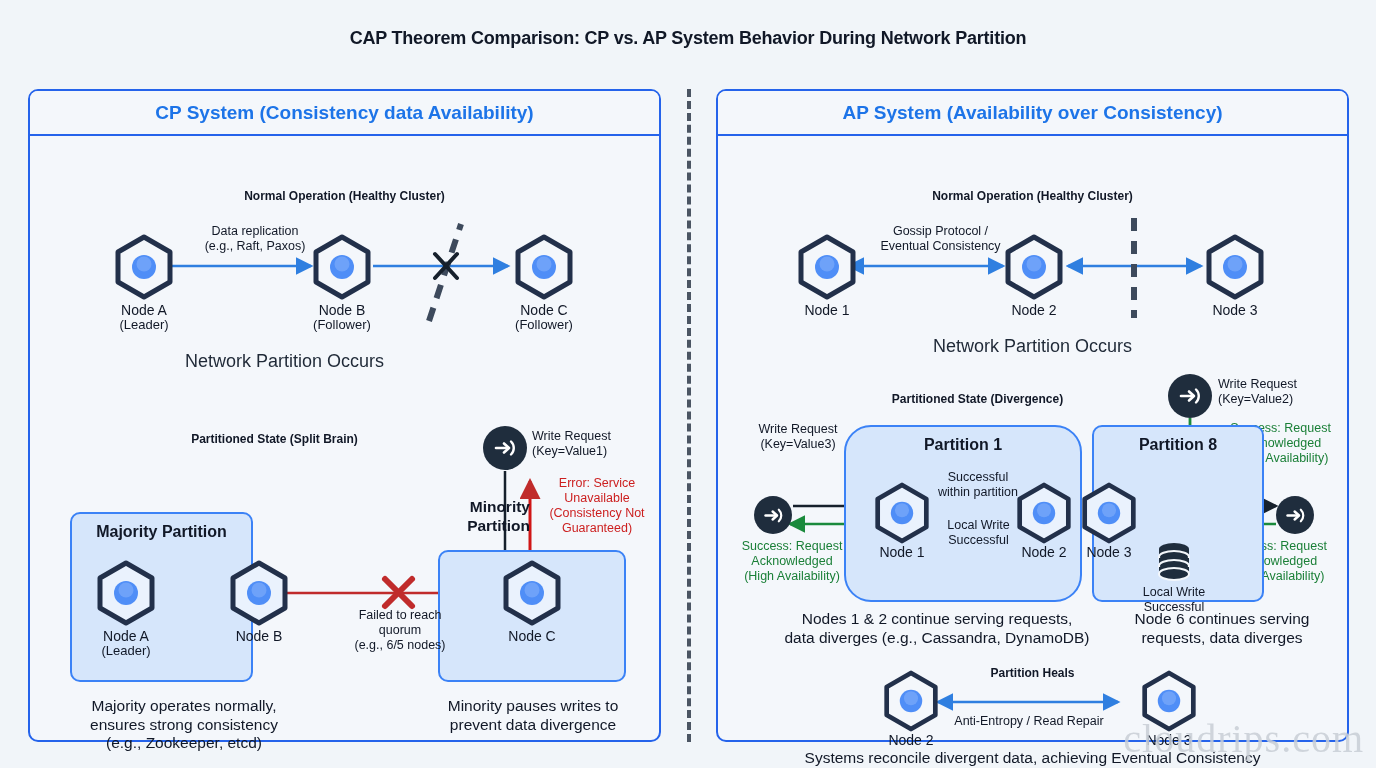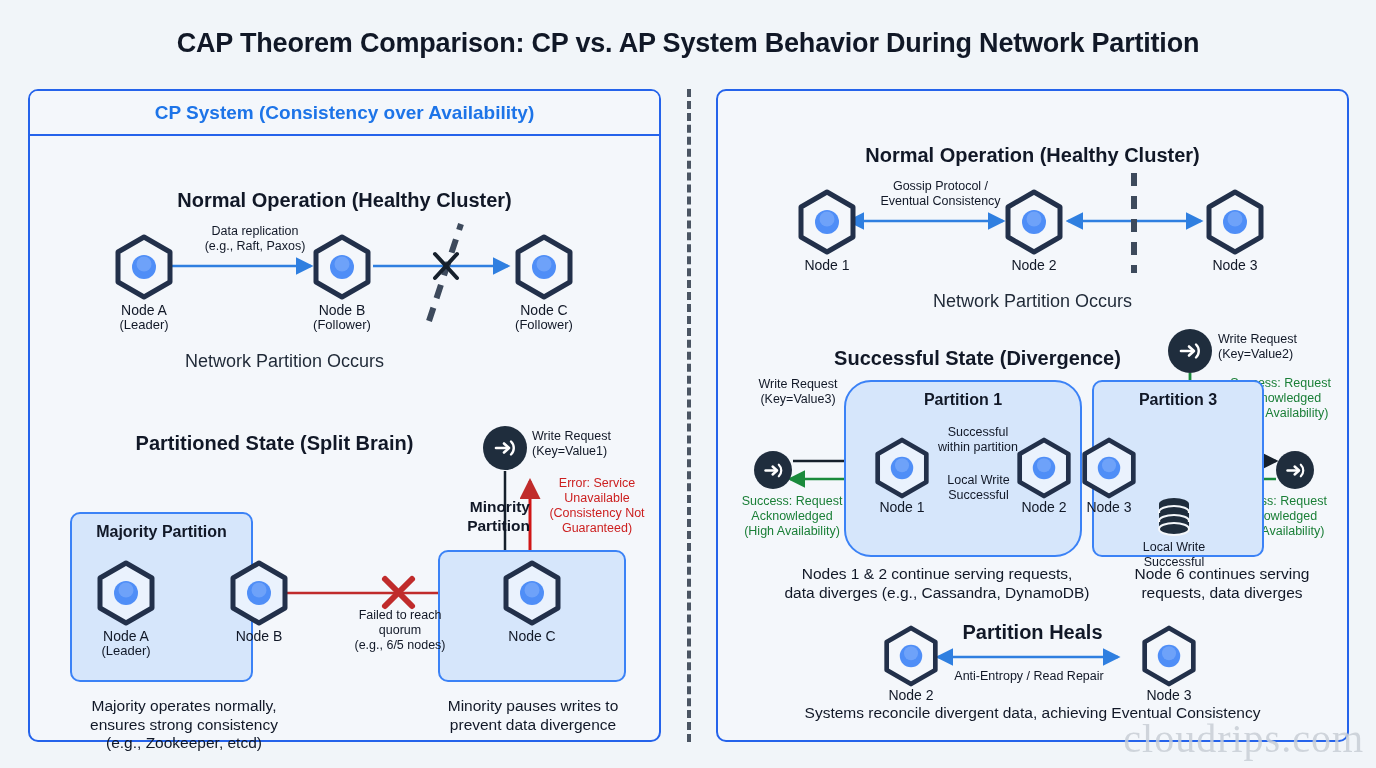--- a/index.html
+++ b/index.html
@@ -7,21 +7,21 @@
     width: 1376px; height: 768px;
     background: #f1f5f9;
     font-family: "Liberation Sans", sans-serif;
     overflow: hidden;
   }
   #root { position: relative; width: 1376px; height: 768px; }
 
   .page-title {
     position: absolute; top: 28px; left: 0; width: 1376px;
     text-align: center;
-    font-size: 27px; font-weight: bold; color: #111827;
+    font-size: 18px; font-weight: bold; color: #111827;
     letter-spacing: -0.2px;
   }
 
   .panel {
     position: absolute;
     border: 2px solid #2563eb;
     border-radius: 10px;
     background: #f4f7fb;
   }
   #cp-panel { left: 28px; top: 89px; width: 633px; height: 653px; }
@@ -31,21 +31,21 @@
     height: 45px; border-bottom: 2px solid #2563eb;
     display: flex; align-items: center; justify-content: center;
     background: #f4f7fb; border-radius: 8px 8px 0 0;
   }
   .panel-header-text { font-size: 19px; font-weight: bold; color: #1d74e8; }
 
   .panel-body { position: relative; width: 100%; height: 606px; }
 
   .section-title {
     position: absolute; text-align: center;
-    font-size: 20px; font-weight: bold; color: #111827;
+    font-size: 12px; font-weight: bold; color: #111827;
   }
   .plain-title {
     position: absolute; text-align: center;
     font-size: 18px; color: #1f2937; font-weight: normal;
   }
 
   .divider {
     position: absolute; left: 687px; top: 89px;
     width: 0; height: 653px;
     border-left: 4px dashed #4b5563;
@@ -107,21 +107,21 @@
 <body>
 
 <div id="root">
 
   <div class="page-title">CAP Theorem Comparison: CP vs. AP System Behavior During Network Partition</div>
 
   <div class="divider"></div>
 
   <div class="panel" id="cp-panel">
     <div class="panel-header">
-      <span class="panel-header-text">CP System (Consistency over Availability)</span>
+      <span class="panel-header-text">CP System (Consistency data Availability)</span>
     </div>
     <div class="panel-body">
 
       <svg class="layer" viewBox="0 0 629 606">
         <defs>
           <marker id="arrB" markerWidth="7" markerHeight="7" refX="6" refY="3.5" orient="auto">
             <path d="M0,0 L7,3.5 L0,7 z" fill="#2f7fe0"></path>
           </marker>
           <marker id="arrBs" markerWidth="7" markerHeight="7" refX="6" refY="3.5" orient="auto">
             <path d="M0,0 L7,3.5 L0,7 z" fill="#2f7fe0"></path>
@@ -285,20 +285,23 @@
       <div class="tx tx-lg" style="left:22px;top:561px;width:264px;">Majority operates normally,
 ensures strong consistency
 (e.g., Zookeeper, etcd)</div>
       <div class="tx tx-lg" style="left:390px;top:561px;width:226px;">Minority pauses writes to
 prevent data divergence</div>
 
     </div>
   </div>
 
   <div class="panel" id="ap-panel">
+    <div class="panel-header">
+      <span class="panel-header-text">AP System (Availability over Consistency)</span>
+    </div>
     <div class="panel-body">
 
       <svg class="layer" viewBox="0 0 629 606">
         <defs>
           <marker id="a2B" markerWidth="7" markerHeight="7" refX="6" refY="3.5" orient="auto">
             <path d="M0,0 L7,3.5 L0,7 z" fill="#2f7fe0"></path>
           </marker>
           <marker id="a2Bs" markerWidth="7" markerHeight="7" refX="1" refY="3.5" orient="auto">
             <path d="M7,0 L0,3.5 L7,7 z" fill="#2f7fe0"></path>
           </marker>
@@ -372,21 +375,21 @@
             <circle cx="31" cy="30" r="7.5" fill="#6ea2f9"></circle>
           </svg>
         </div>
         <div class="node-label" style="top:68px;">
           <span>Node 3</span>
         </div>
       </div>
 
       <div class="plain-title" style="left:0;right:0;top:200px;">Network Partition Occurs</div>
 
-      <div class="section-title" style="left:60px;right:170px;top:256px;">Successful State (Divergence)</div>
+      <div class="section-title" style="left:60px;right:170px;top:256px;">Partitioned State (Divergence)</div>
 
       <div class="wreq" style="left:450px;top:238px;">
         <svg width="26" height="26" viewBox="0 0 26 26">
           <path d="M4 13 H16" stroke="#fff" stroke-width="2.6" stroke-linecap="round"></path>
           <path d="M12 8.5 L17 13 L12 17.5" stroke="#fff" stroke-width="2.6" fill="none" stroke-linecap="round" stroke-linejoin="round"></path>
           <path d="M19 6.5 A9 9 0 0 1 19 19.5" stroke="#fff" stroke-width="2.4" fill="none" stroke-linecap="round"></path>
         </svg>
       </div>
       <div class="tx tx-sm" style="left:500px;top:241px;width:130px;text-align:left;">Write Request
 (Key=Value2)</div>
@@ -447,21 +450,21 @@
           <span>Node 2</span>
         </div>
       </div>
 
       <div class="tx tx-sm" style="left:205px;top:334px;width:110px;">Successful
 within partition</div>
       <div class="tx tx-sm" style="left:213px;top:382px;width:95px;">Local Write
 Successful</div>
 
       <div class="pbox" style="left:374px;top:289px;width:172px;height:177px;">
-        <div class="pbox-title">Partition 3</div>
+        <div class="pbox-title">Partition 8</div>
       </div>
 
       <div class="node" style="left:362px;top:346px;">
         <div class="hexwrap">
           <svg width="58" height="62" viewBox="0 0 62 66">
             <polygon points="31,3 57,18 57,48 31,63 5,48 5,18" fill="#eaf2fd" stroke="#22304a" stroke-width="5" stroke-linejoin="round"></polygon>
             <circle cx="31" cy="33" r="12" fill="#4f8ef7"></circle>
             <circle cx="31" cy="30" r="7.5" fill="#6ea2f9"></circle>
           </svg>
         </div>

